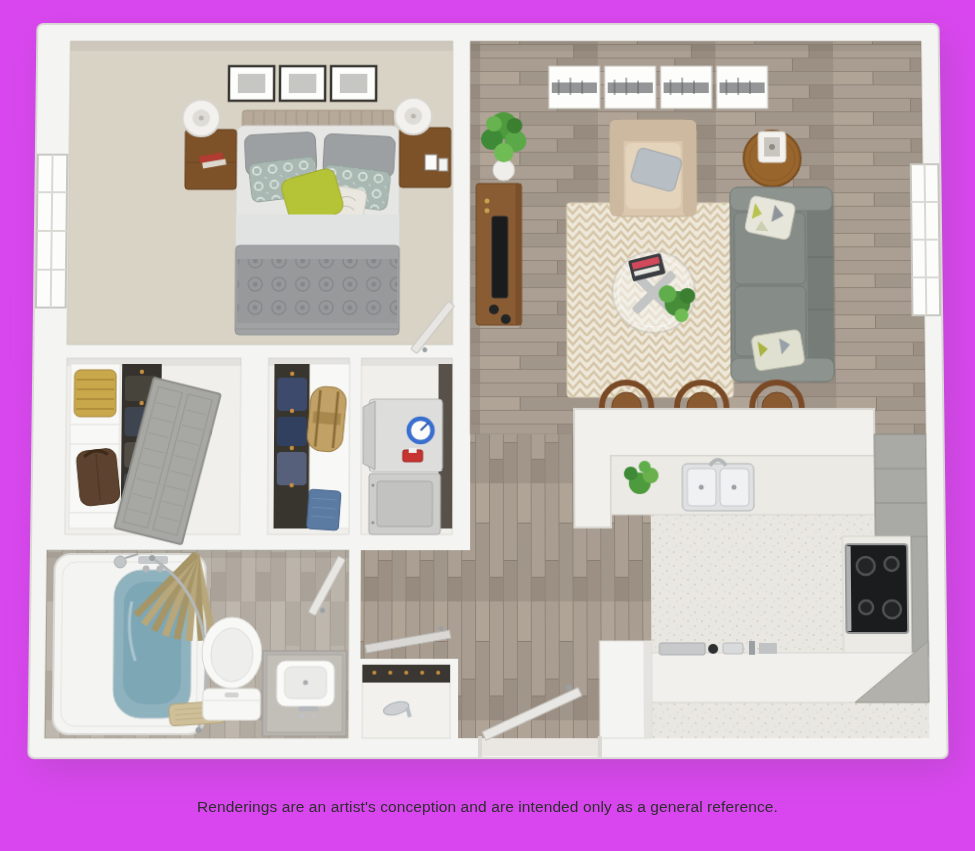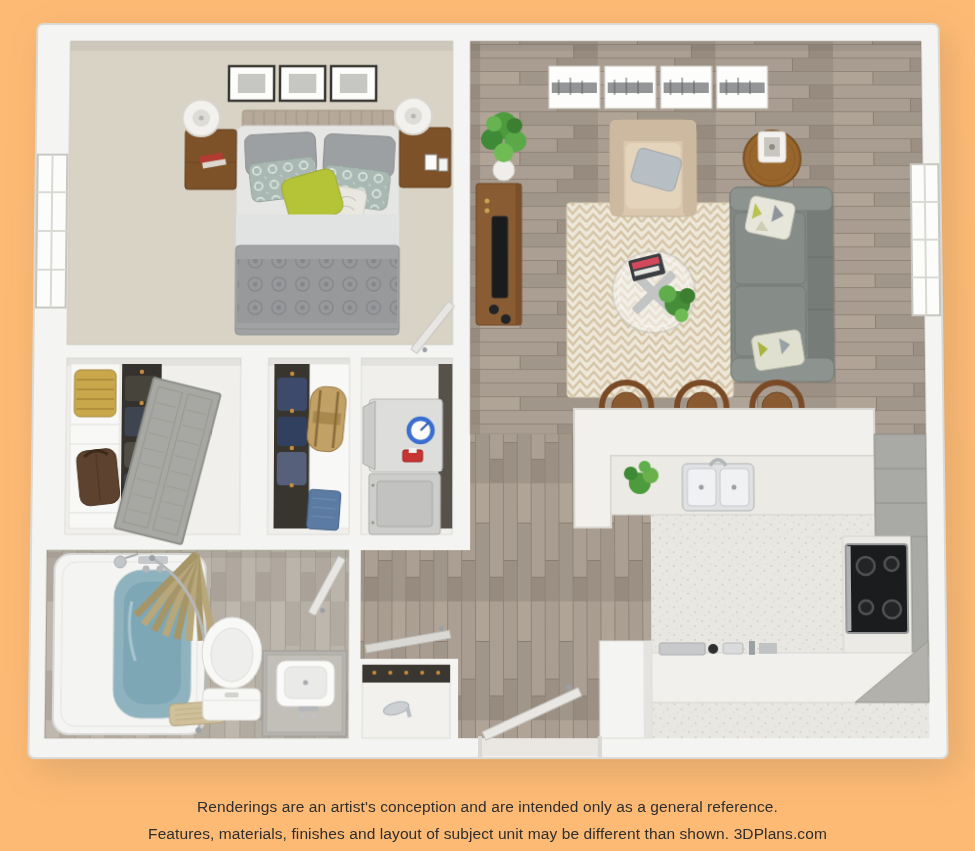--- a/index.html
+++ b/index.html
@@ -1,16 +1,16 @@
 <!DOCTYPE html>
 <html><head>
 <meta charset="utf-8">
 <style>
   html,body{margin:0;padding:0;background:#ffffff;}
-  .stage{position:relative;width:975px;height:851px;background:#fdba74;overflow:hidden;
+  .stage{position:relative;width:975px;height:851px;background:#d946ef;overflow:hidden;
          font-family:"Liberation Sans", sans-serif;}
   .plan-wrap{position:absolute;top:0;left:0;width:975px;height:790px;
              transform:perspective(2600px) rotateX(4deg);transform-origin:50% 100%;}
   .plan-wrap svg{display:block;filter:drop-shadow(8px 12px 18px rgba(70,70,62,.16));}
   .footer{position:absolute;left:0;right:0;top:792px;text-align:center;color:#2e2e2e;}
   .footer p{margin:3px 0;font-size:15.5px;line-height:24px;letter-spacing:.1px;}
 </style>
 </head>
 <body>
 
@@ -488,15 +488,14 @@
       <g transform="translate(486,740) rotate(-25)">
         <rect x="0" y="-9" width="106" height="9" fill="#e8e7e4" stroke="#c5c4bf"></rect>
         <circle cx="98" cy="-13" r="3" fill="#9aa0a4"></circle>
       </g>
     </g>
   </svg>
   </div>
 
   <div class="footer">
     <p>Renderings are an artist's conception and are intended only as a general reference.</p>
-    <p>Features, materials, finishes and layout of subject unit may be different than shown. 3DPlans.com</p>
   </div>
 </div>
 
 </body></html>

